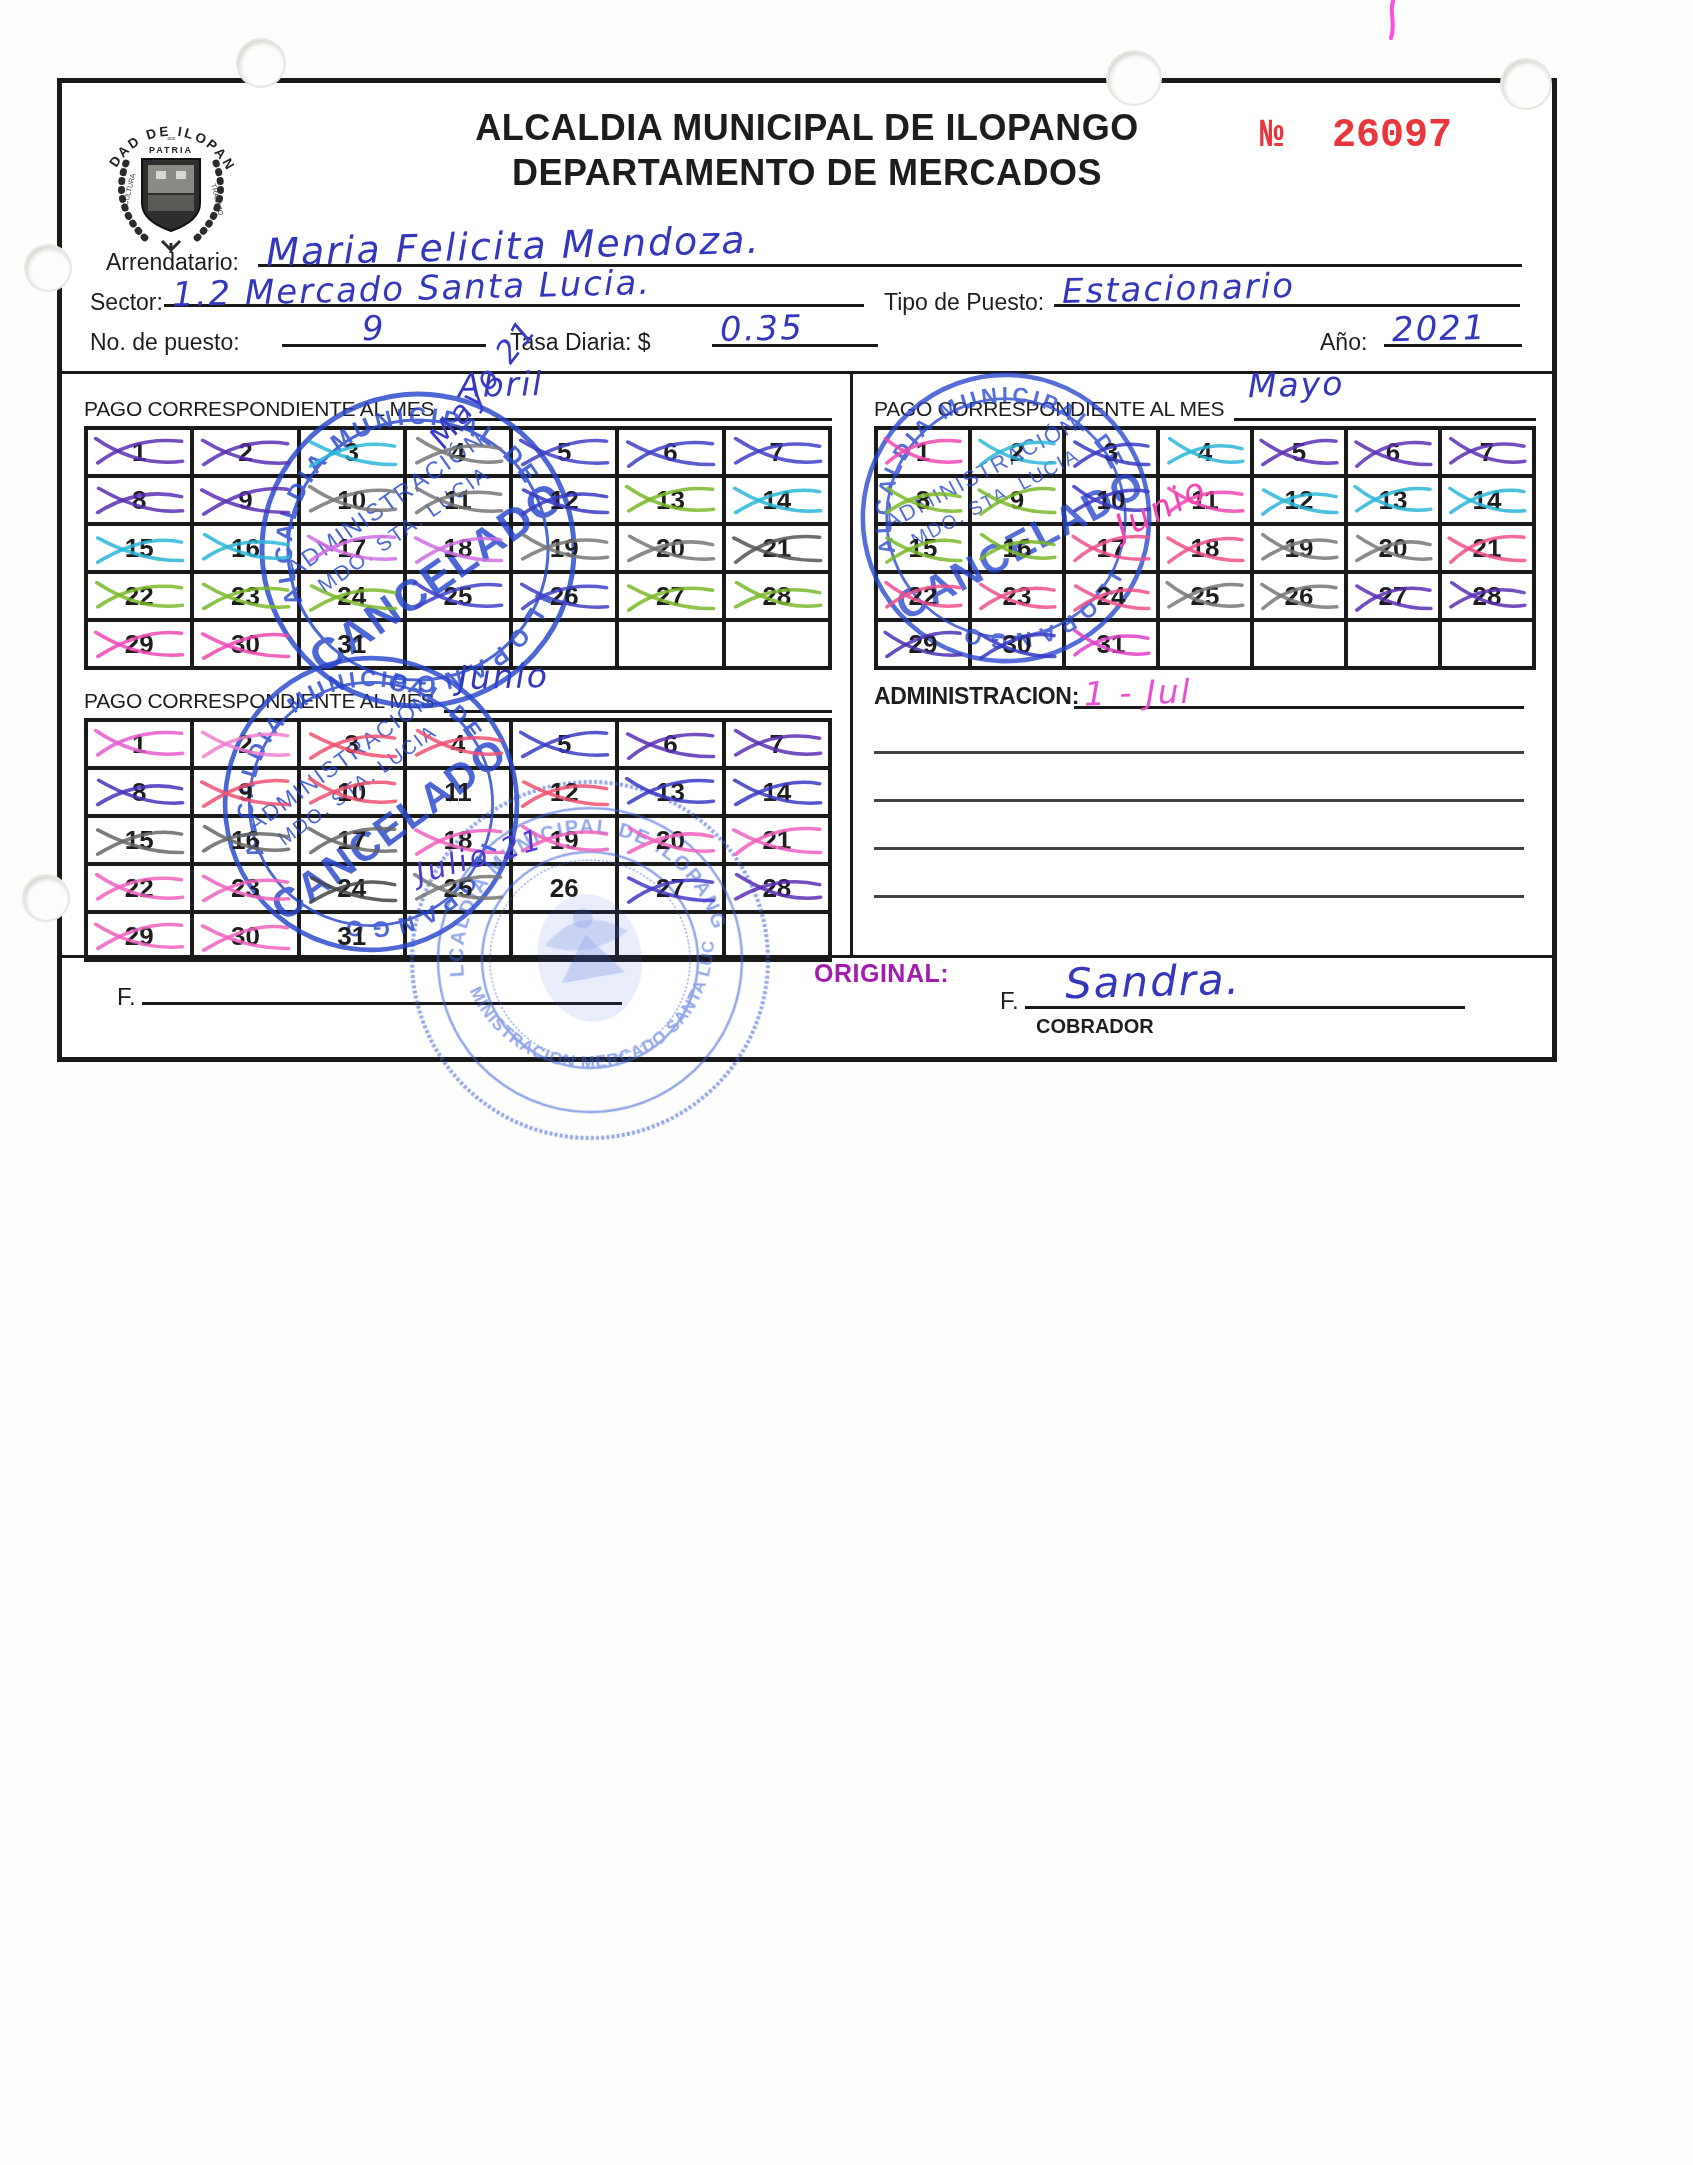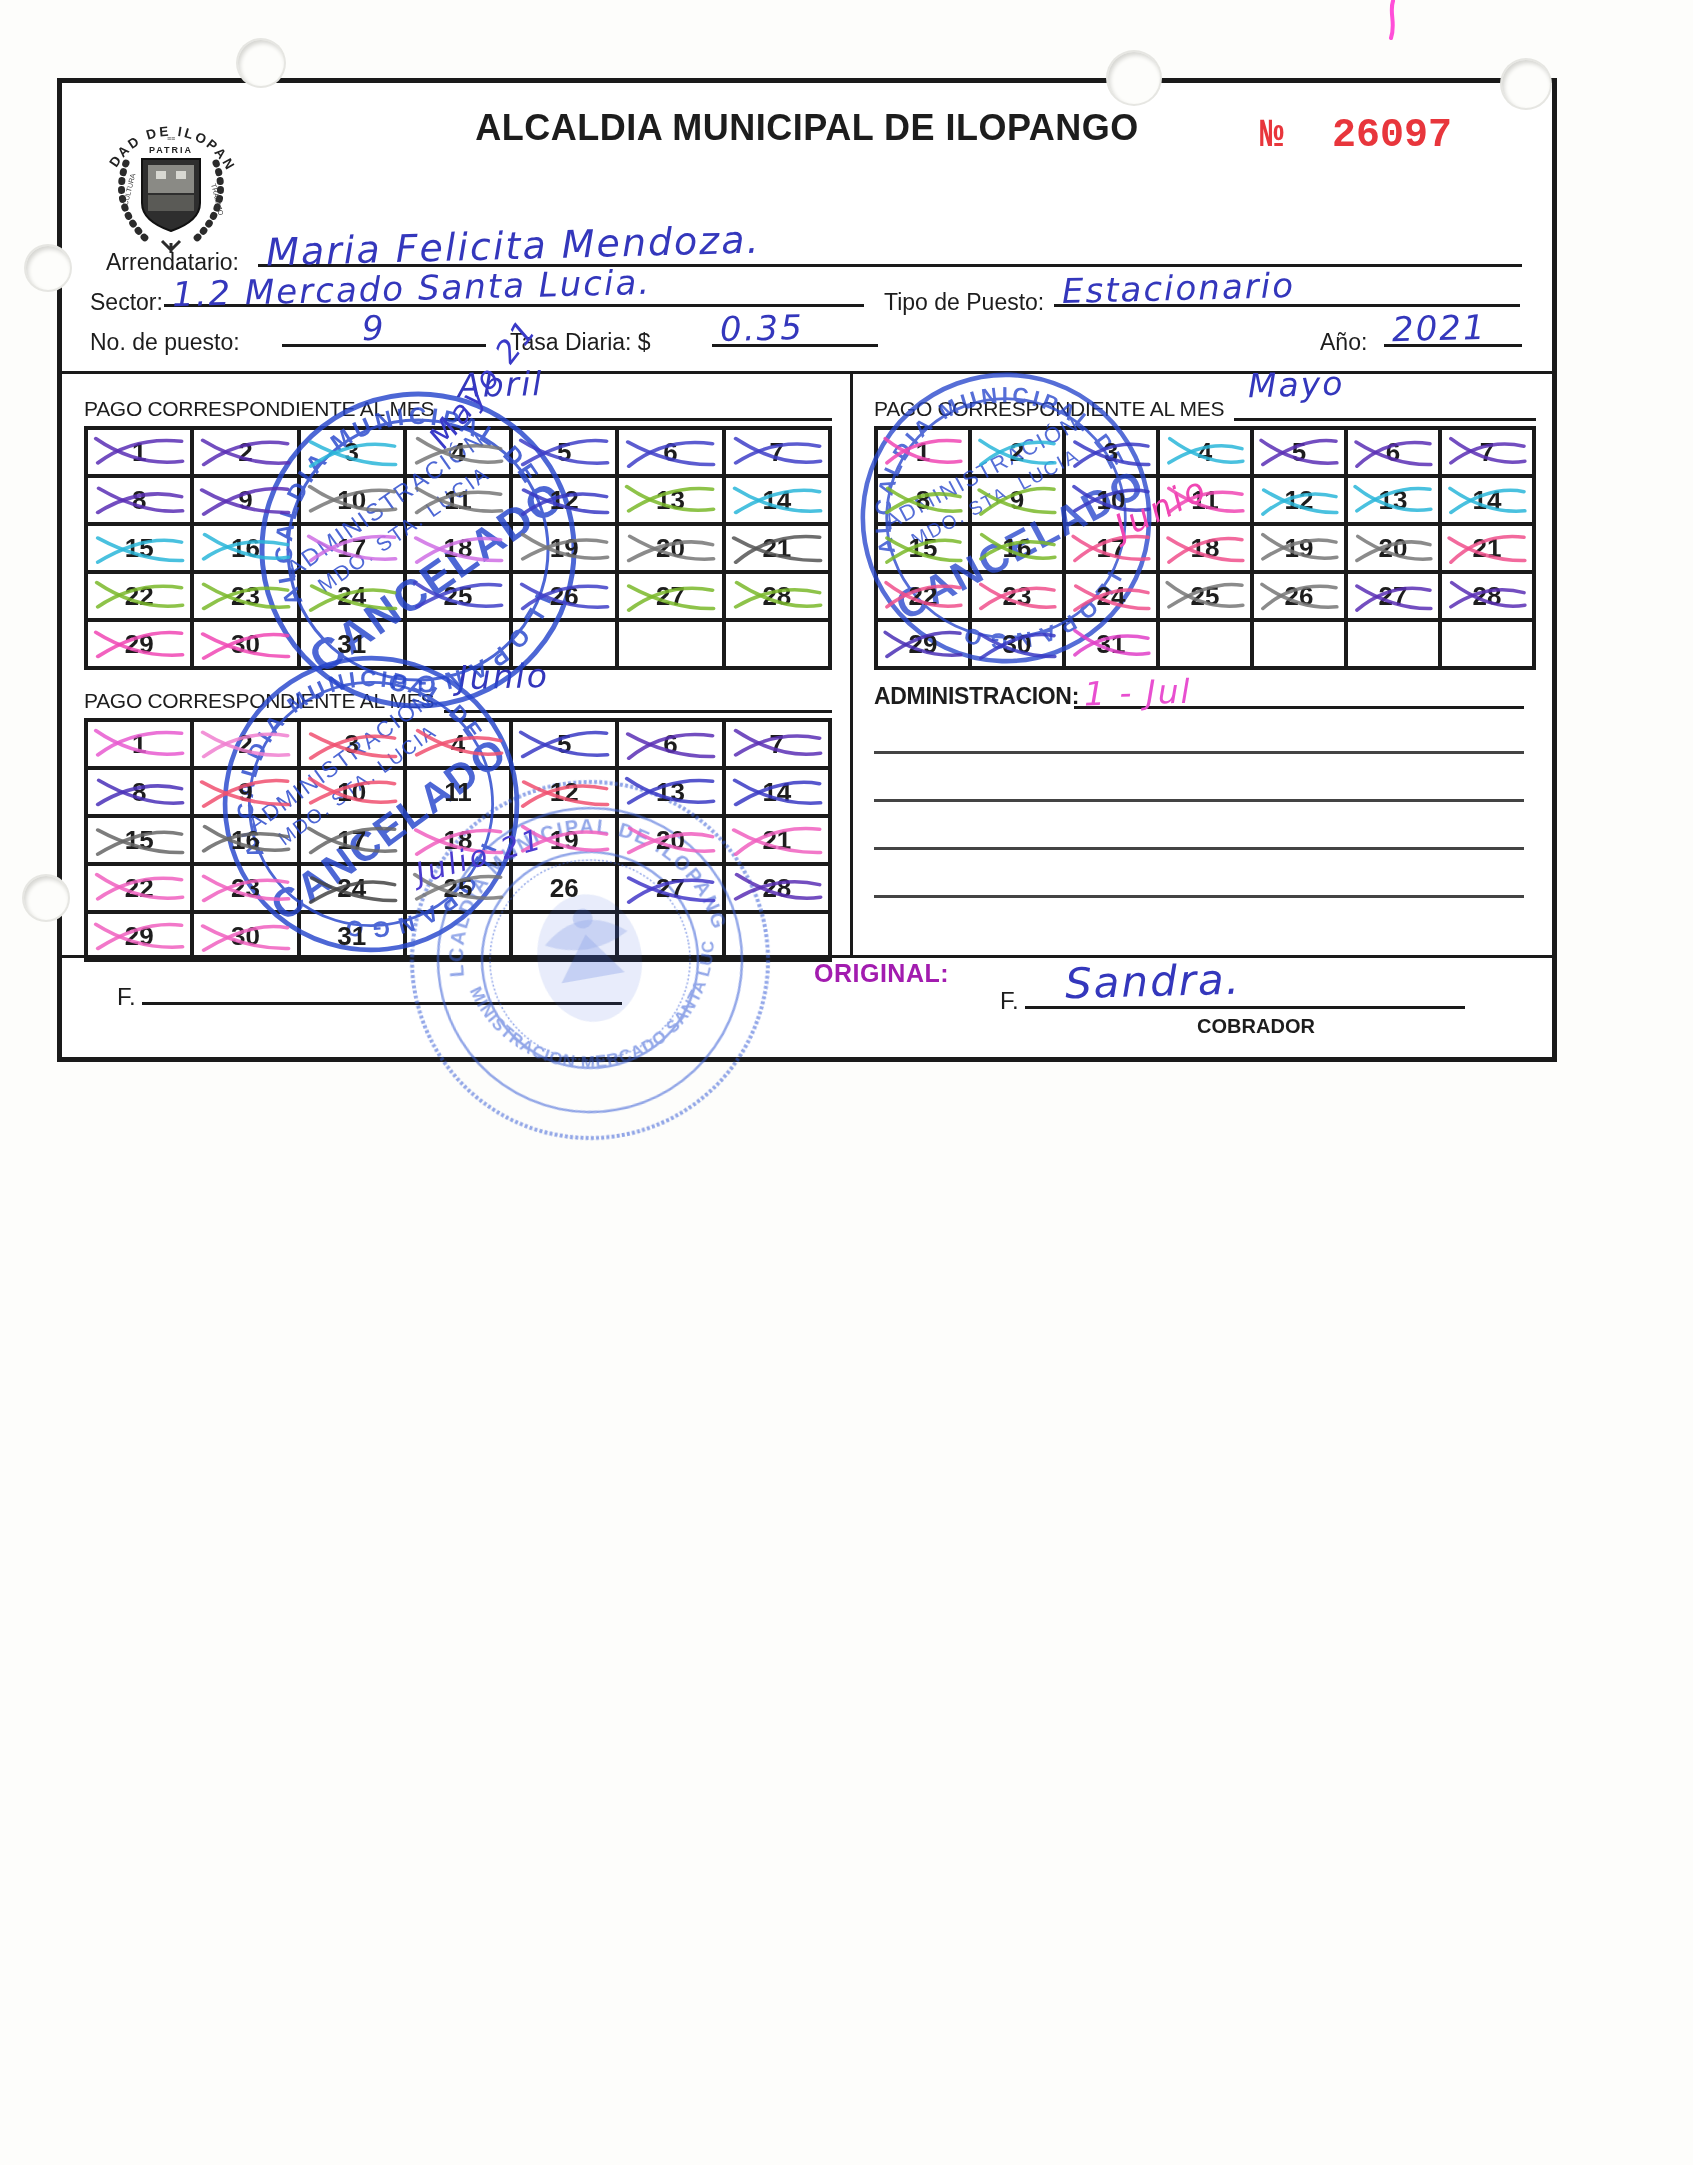--- a/index.html
+++ b/index.html
@@ -59,21 +59,21 @@
   .obs-line { position:absolute; left:0; width:650px; border-bottom:3px solid #444; }
 
   
   .f-left { position:absolute; left:55px; top:898px; font-size:24px; }
   .f-line { display:inline-block; width:480px; border-bottom:3px solid #1a1a1a; height:24px; margin-left:6px; }
   .f-caption { width:480px; margin-left:30px; text-align:center; font-size:20px; font-weight:bold; line-height:1.3; }
   .original { position:absolute; left:752px; top:876px; color:#a21caf; font-weight:bold; font-size:25px; letter-spacing:.5px; }
   .f-right { position:absolute; left:938px; top:902px; font-size:24px; }
   .f-right .f-line2 { display:inline-block; width:440px; border-bottom:3px solid #1a1a1a; height:24px; margin-left:6px; position:relative; }
   .f-right .hand { position:absolute; left:40px; bottom:0px; font-size:42px; }
-  .f-right .f-caption2 { width:440px; margin-left:36px; text-align:center; font-size:20px; font-weight:bold; }
+  .f-right .f-caption2 { width:440px; margin-left:36px; text-align:left; font-size:20px; font-weight:bold; }
 
   
   .stamp { position:absolute; pointer-events:none; }
   #stampAbril { left:248px; top:380px; width:340px; height:340px; transform:rotate(-27deg); opacity:.82; }
   #stampMayo  { left:850px; top:362px; width:312px; height:312px; transform:rotate(-20deg); opacity:.78; }
   #stampJunio { left:212px; top:645px; width:318px; height:318px; transform:rotate(-28deg); opacity:.82; }
   #sealBig    { left:398px; top:768px; width:384px; height:384px; transform:rotate(-10deg); opacity:.55; filter:blur(.4px); }
   .stamp text, .stamp textPath { fill:#2746cc; }
   .seal text, .seal textPath { fill:#3a5fd6; }
 
@@ -105,20 +105,21 @@
       <rect x="86" y="80" width="10" height="8" fill="#d8d8d2"></rect>
       <path d="M36,72 q-15,42 20,76" stroke="#2b2b2b" stroke-width="7" stroke-linecap="round" stroke-dasharray="1 8" fill="none"></path>
       <path d="M126,72 q15,42 -20,76" stroke="#2b2b2b" stroke-width="7" stroke-linecap="round" stroke-dasharray="1 8" fill="none"></path>
       <text font-size="7" fill="#333" transform="rotate(-76 40 105)" x="30" y="105">CULTURA</text>
       <text font-size="7" fill="#333" transform="rotate(76 124 105)" x="112" y="105">TRABAJO</text>
       <path d="M72,150 l9,9 M90,150 l-9,9 M81,152 v10" stroke="#2b2b2b" stroke-width="3" fill="none"></path>
     </svg>
 
     <div class="titles">
       <div class="title-line">ALCALDIA MUNICIPAL DE ILOPANGO</div>
+      <div class="title-line">DEPARTAMENTO DE MERCADOS</div>
     </div>
 
     <div class="receipt">
       <span>№</span>
       <span>26097</span>
     </div>
 
     <div class="flabel" style="left:28px; top:166px;margin-left:16px;">Arrendatario:</div>
     <div class="fline" style="left:196px; top:138px; width:1264px; height:46px;">
       <span class="hand" style="font-size:38px;">Maria Felicita Mendoza.</span>

